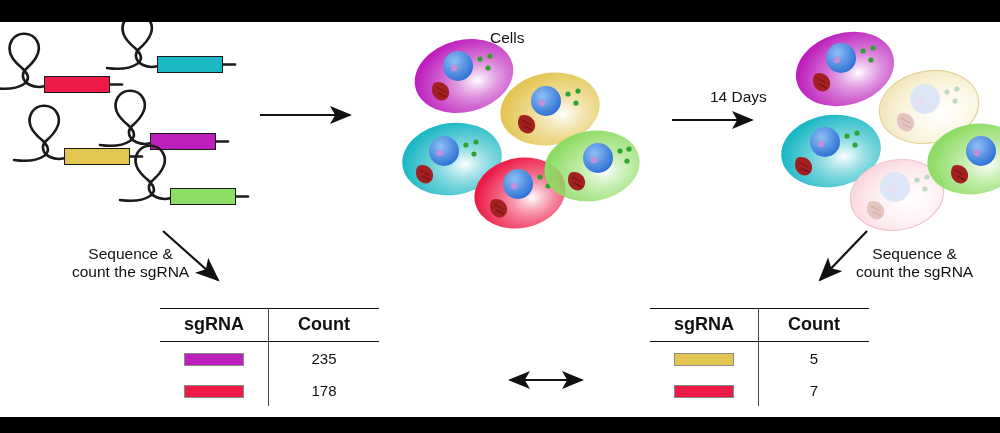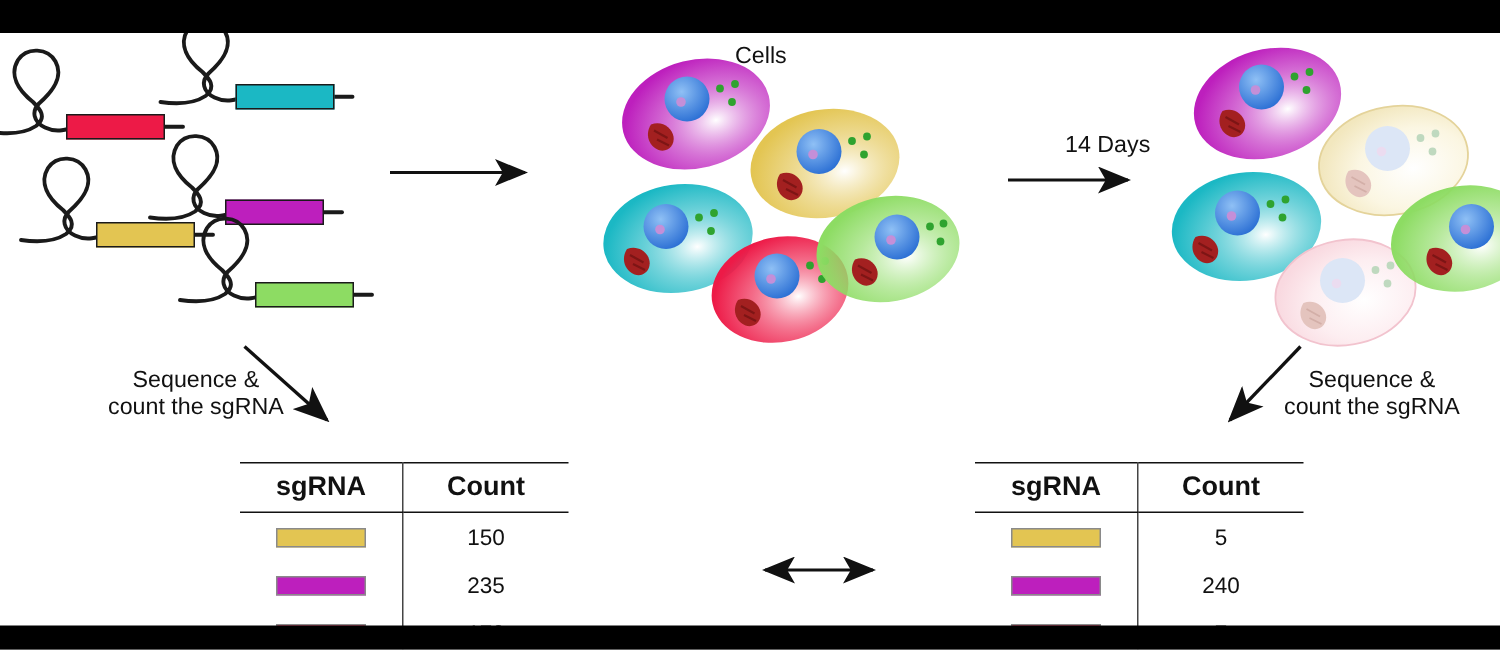--- a/index.html
+++ b/index.html
@@ -433,26 +433,20 @@
     <table class="tbl">
       <thead>
         <tr>
           <th class="col-sgrna">sgRNA</th>
           <th class="col-count">Count</th>
         </tr>
       </thead>
       <tbody>
         <tr>
           <td class="col-sgrna">
-            <span class="swatch" style="background:#E3C552;"></span>
-          </td>
-          <td>150</td>
-        </tr>
-        <tr>
-          <td class="col-sgrna">
             <span class="swatch" style="background:#BD1FBD;"></span>
           </td>
           <td>235</td>
         </tr>
         <tr>
           <td class="col-sgrna">
             <span class="swatch" style="background:#ED1A47;"></span>
           </td>
           <td>178</td>
         </tr>
@@ -482,26 +476,20 @@
       </thead>
       <tbody>
         <tr>
           <td class="col-sgrna">
             <span class="swatch" style="background:#E3C552;"></span>
           </td>
           <td>5</td>
         </tr>
         <tr>
           <td class="col-sgrna">
-            <span class="swatch" style="background:#BD1FBD;"></span>
-          </td>
-          <td>240</td>
-        </tr>
-        <tr>
-          <td class="col-sgrna">
             <span class="swatch" style="background:#ED1A47;"></span>
           </td>
           <td>7</td>
         </tr>
       </tbody>
     </table>
   </div>
 
   <div class="letterbox" id="letterbox-top"></div>
   <div class="letterbox" id="letterbox-bottom"></div>

